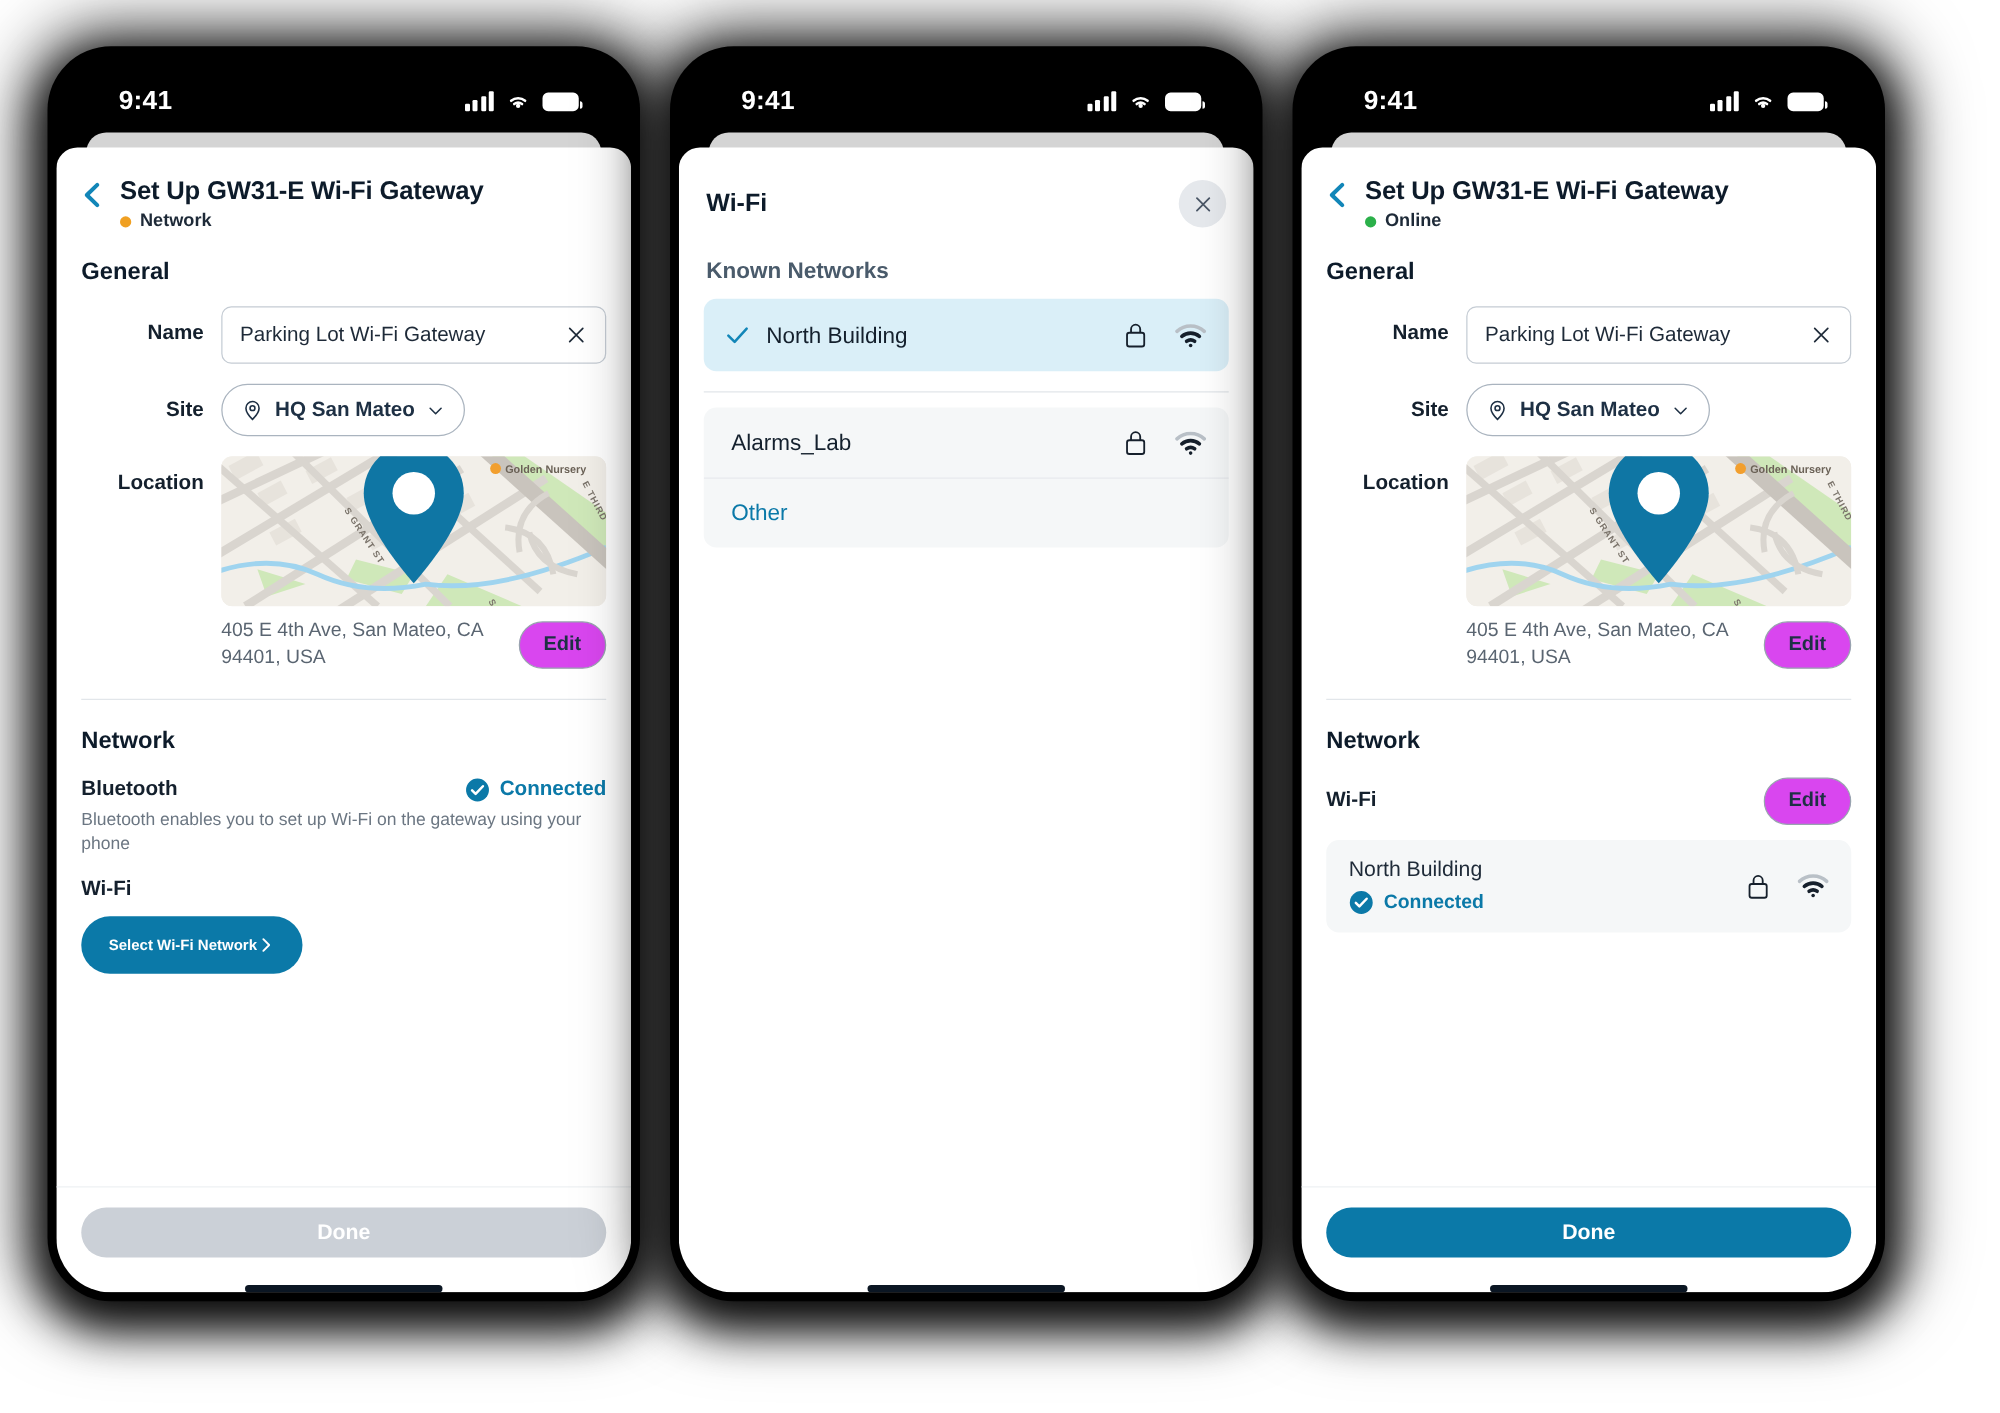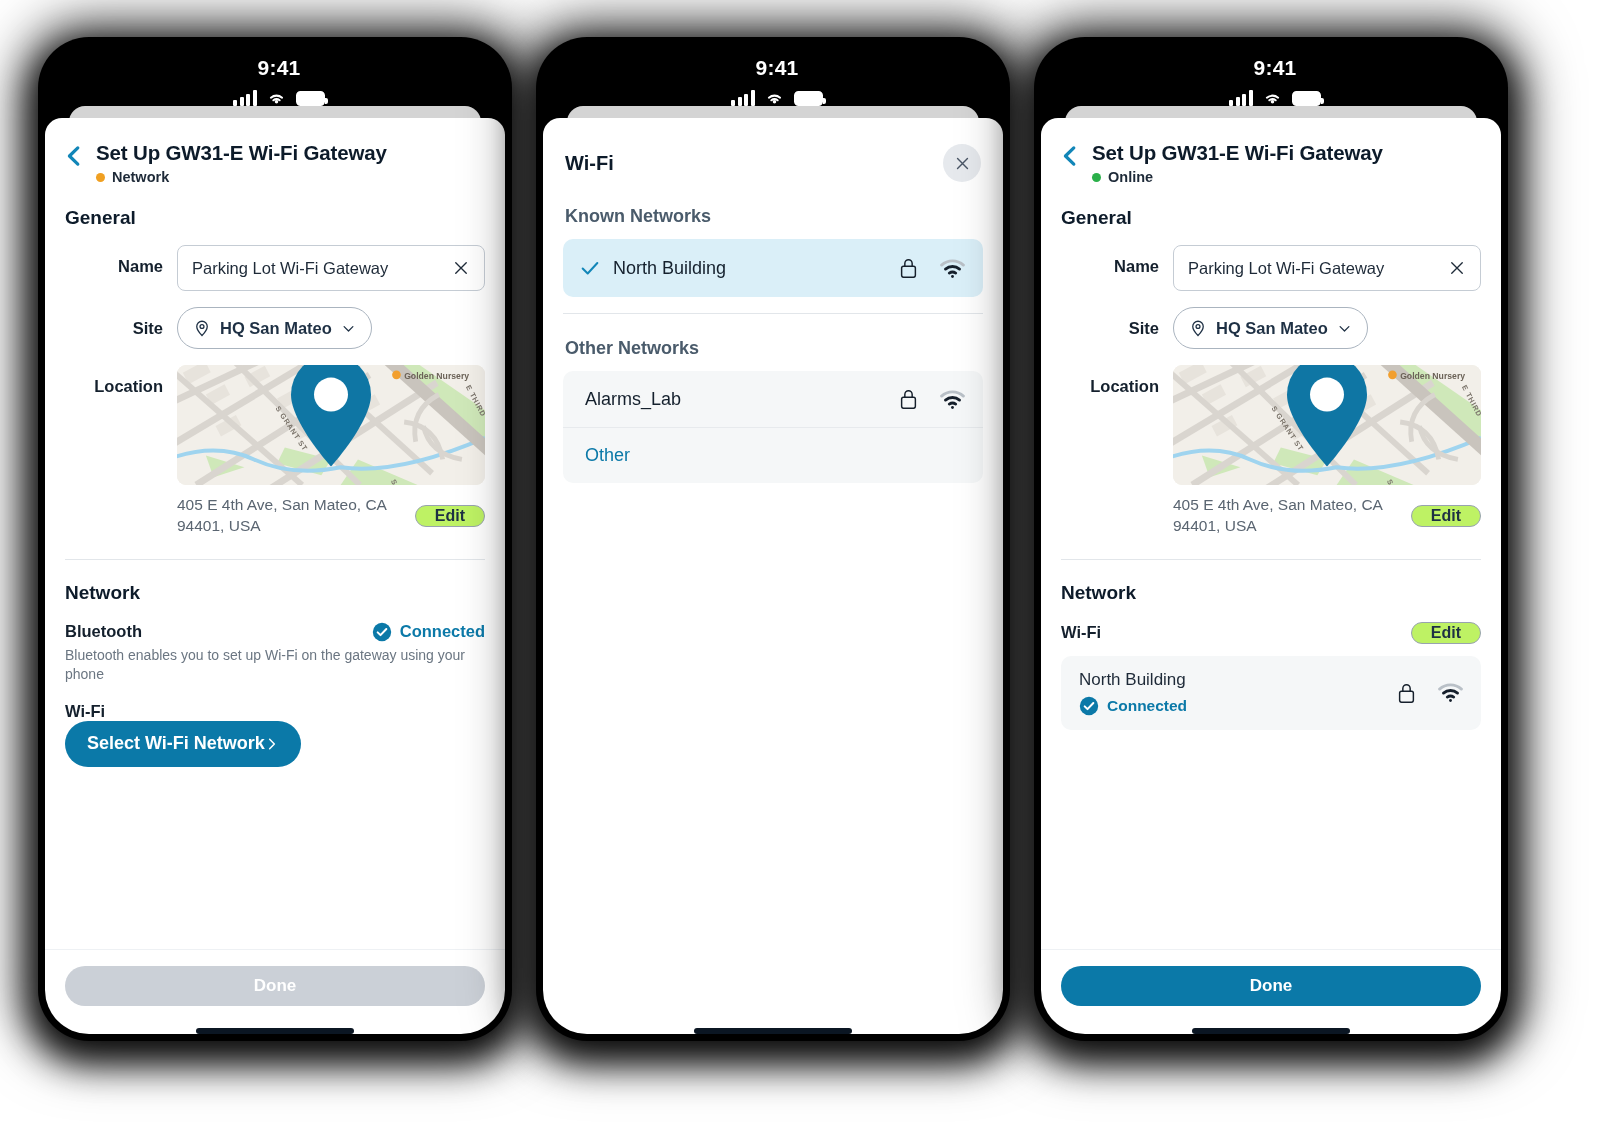--- a/index.html
+++ b/index.html
@@ -35,21 +35,20 @@
   }
 
   
   .statusbar {
     position: relative;
     height: 62px;
     display: flex; align-items: center; justify-content: space-between;
     padding: 12px 42px 0 50px;
     color: #fff;
     background: #000;
-    flex-direction: column;
   }
   .sb-time { font-size: 21px; font-weight: 700; letter-spacing: .2px; }
   .sb-icons { display: flex; align-items: flex-end; gap: 9px; }
   .bars { display: flex; align-items: flex-end; gap: 2.5px; height: 16px; }
   .bars i { display: block; width: 4px; background: #fff; border-radius: 1px; }
   .bars i:nth-child(1){ height: 6px; }
   .bars i:nth-child(2){ height: 9px; }
   .bars i:nth-child(3){ height: 12.5px; }
   .bars i:nth-child(4){ height: 16px; }
   .battery {
@@ -135,46 +134,46 @@
   .addr-row {
     display: flex; align-items: center; justify-content: space-between;
     gap: 12px; margin-top: 10px;
   }
   .addr {
     font-size: 15.5px; line-height: 1.35; color: #5a6571; max-width: 245px;
   }
   .btn-outline {
     flex: 0 0 auto;
     border: 1px solid #98a3af; border-radius: 22px;
-    height: 22px; padding: 0 19px;
+    height: 38px; padding: 0 19px;
     display: inline-flex; align-items: center; justify-content: center;
-    font-size: 16px; font-weight: 700; color: #1e3044; background: #bef264;
+    font-size: 16px; font-weight: 700; color: #1e3044; background: #d946ef;
   }
 
   .divider { height: 1px; background: #e2e6ea; margin: 22px 20px 0 20px; }
 
   
   .net { padding: 0 20px; }
   .net-row {
     display: flex; align-items: center; justify-content: space-between;
     margin-top: 18px;
   }
   .net-label { font-size: 16.5px; font-weight: 700; color: #14202d; }
   .connected { display: inline-flex; align-items: center; gap: 8px; }
   .connected span { font-size: 16.5px; font-weight: 700; color: #0b79a8; }
   .check-ico { width: 20px; height: 20px; }
   .net-help {
     font-size: 14px; line-height: 1.35; color: #6b7682; margin-top: 4px;
   }
   .btn-primary {
-    margin-top: 0;
+    margin-top: 12px;
     display: inline-flex; align-items: center; 
     background: #0b79a8; border-radius: 24px;
     height: 46px; padding: 0 22px;
-    font-size: 18px; font-weight: 700; color: #fff;
+    font-size: 12px; font-weight: 700; color: #fff;
   }
   .btn-primary .arr-ico { width: 14px; height: 14px; }
 
   .wifi-card {
     margin-top: 12px; background: #f5f7f8; border-radius: 10px;
     padding: 14px 18px;
     display: flex; align-items: center; justify-content: space-between;
   }
   .wifi-card-name { font-size: 17px; color: #1e2a38; }
   .wifi-card-sub { display: flex; align-items: center; gap: 8px; margin-top: 6px; }
@@ -465,21 +464,20 @@
                 <path d="M1.5 6.4a17 17 0 0123 0" stroke="#b9c0c7" stroke-width="3" fill="none" stroke-linecap="round"></path>
                 <path d="M5.6 10.6a11.5 11.5 0 0114.8 0" stroke="#16202c" stroke-width="3" fill="none" stroke-linecap="round"></path>
                 <path d="M9.6 14.8a6 6 0 016.8 0" stroke="#16202c" stroke-width="3" fill="none" stroke-linecap="round"></path>
                 <circle cx="13" cy="18.4" r="1.5" fill="#16202c"></circle>
               </svg>
             </div>
           </div>
 
           <div class="hr-sep"></div>
 
-          <div class="group-title">Other Networks</div>
 
           <div class="other-card">
 
 
 
             <div class="other-row">
               <div class="net-name">Alarms_Lab</div>
               <div class="row-icons">
                 <div class="icon-slot">
                   <svg class="lock-ico" viewBox="0 0 20 24">

